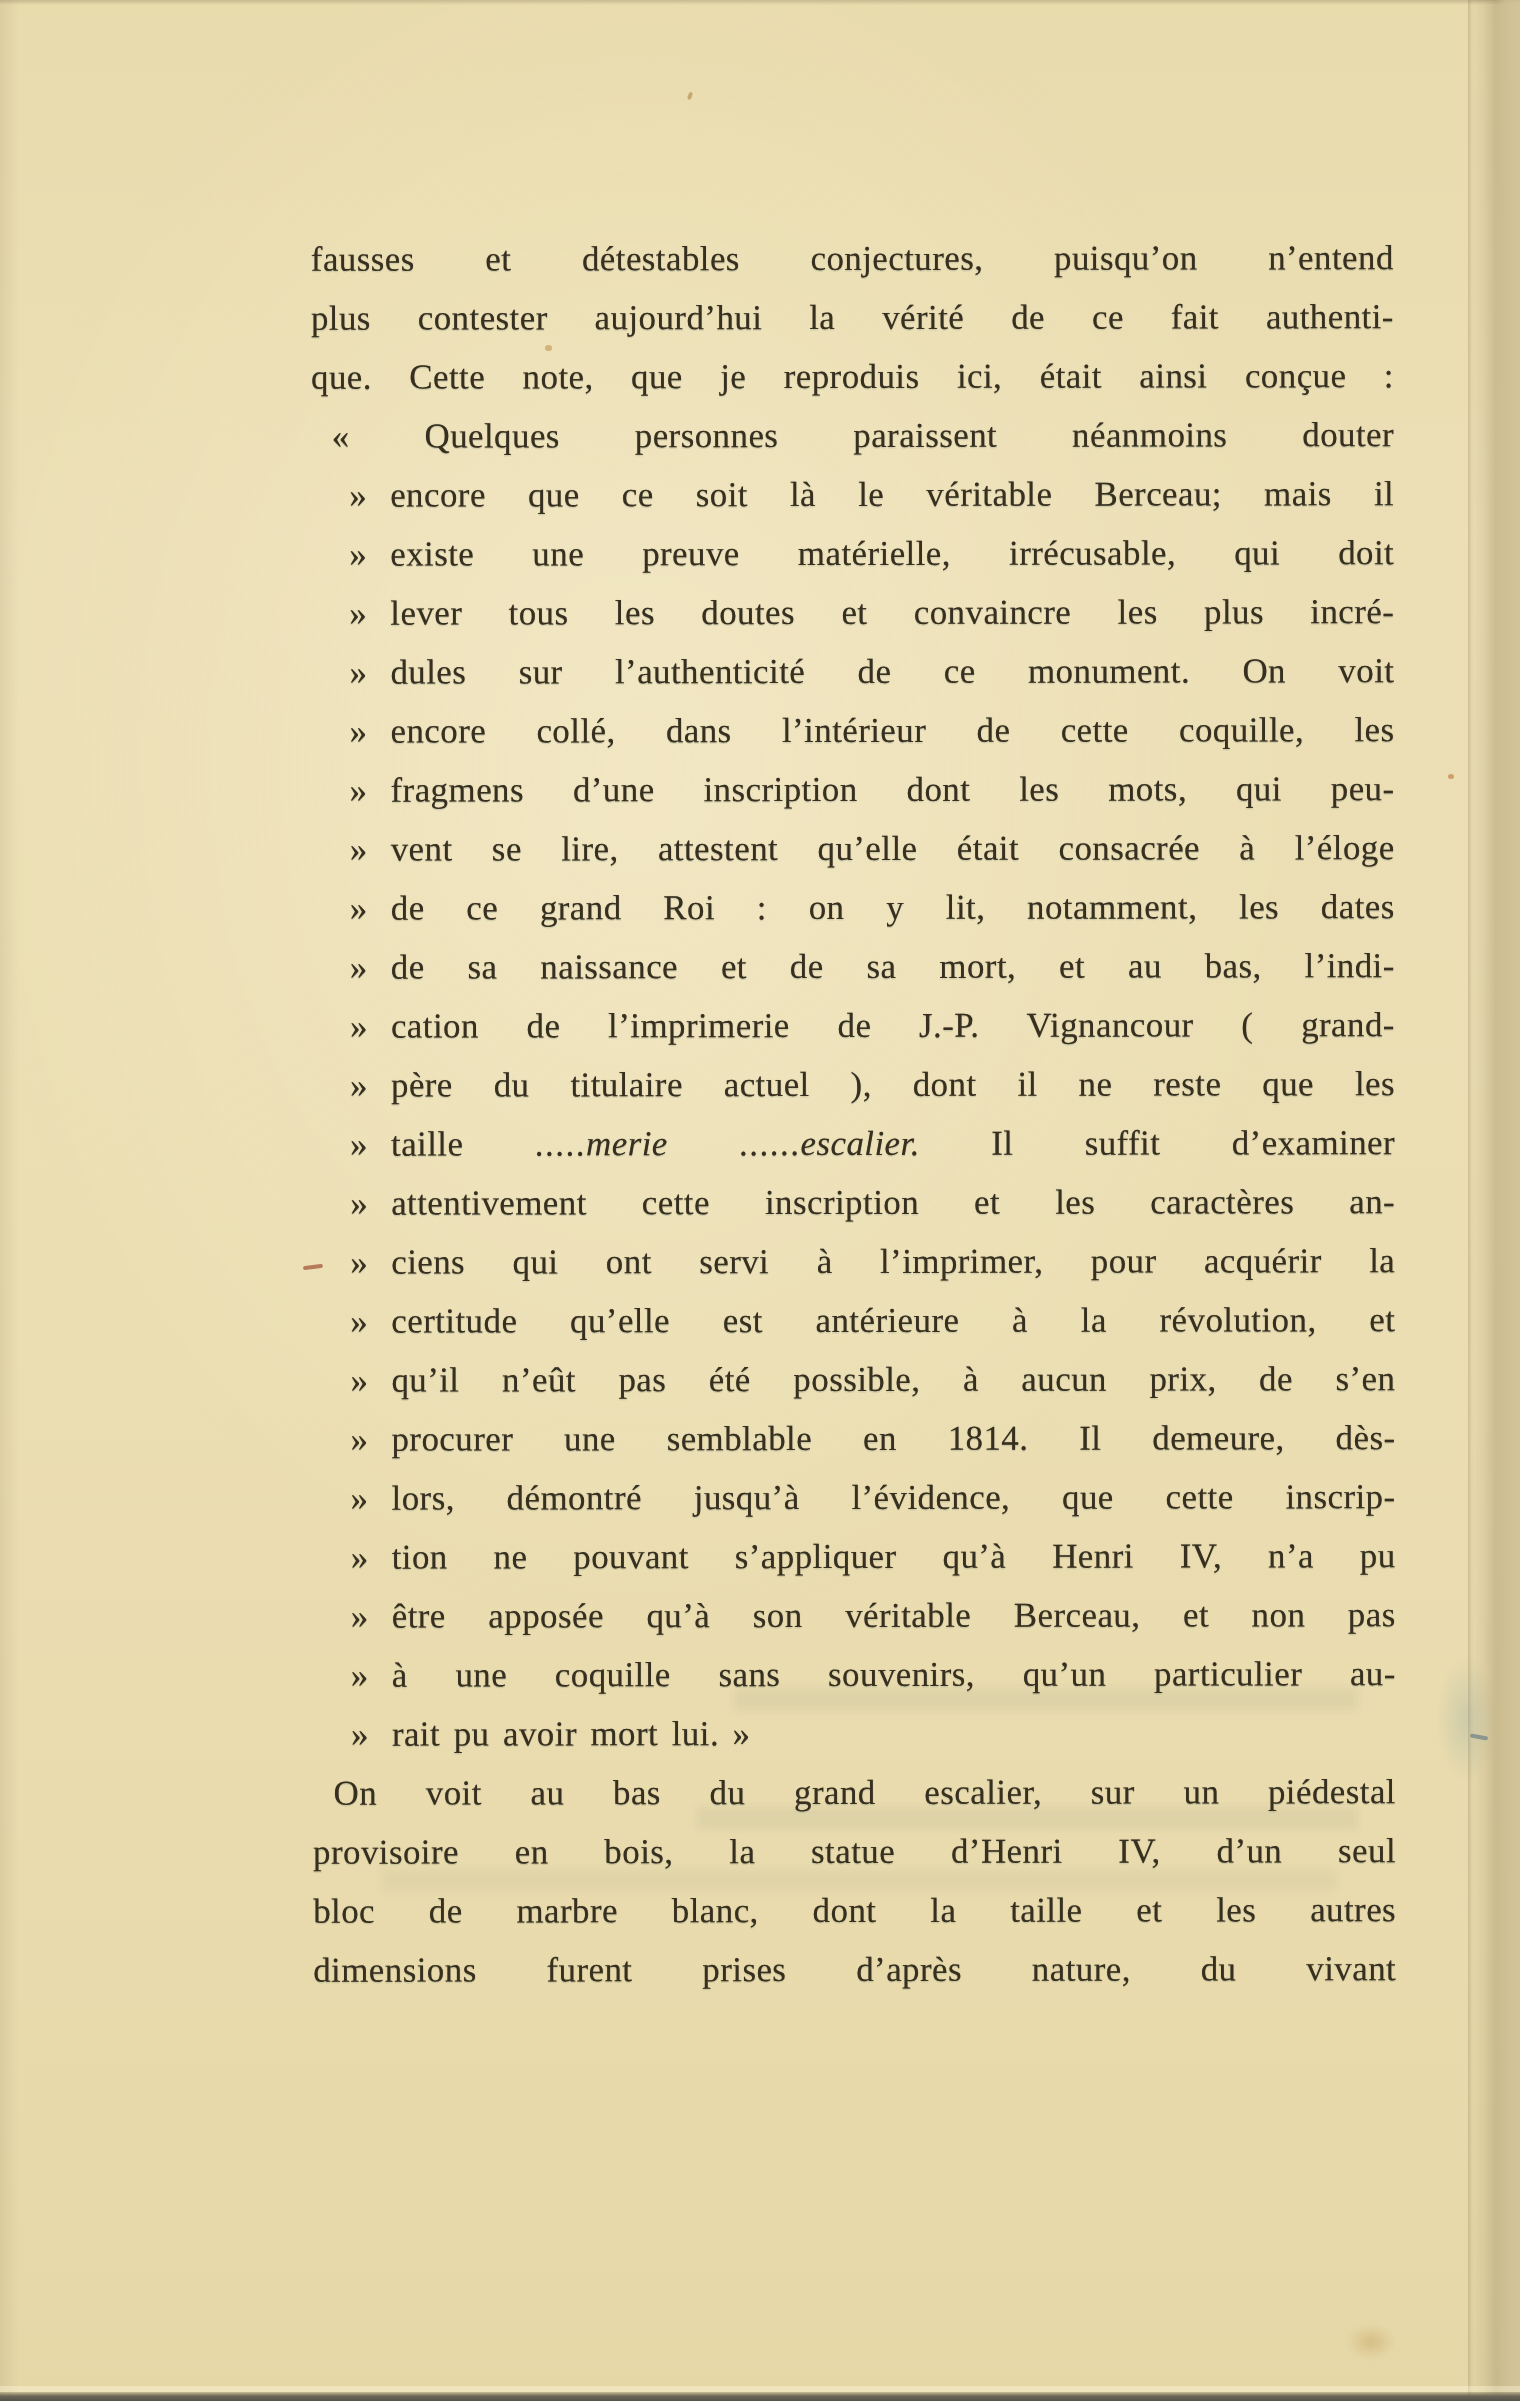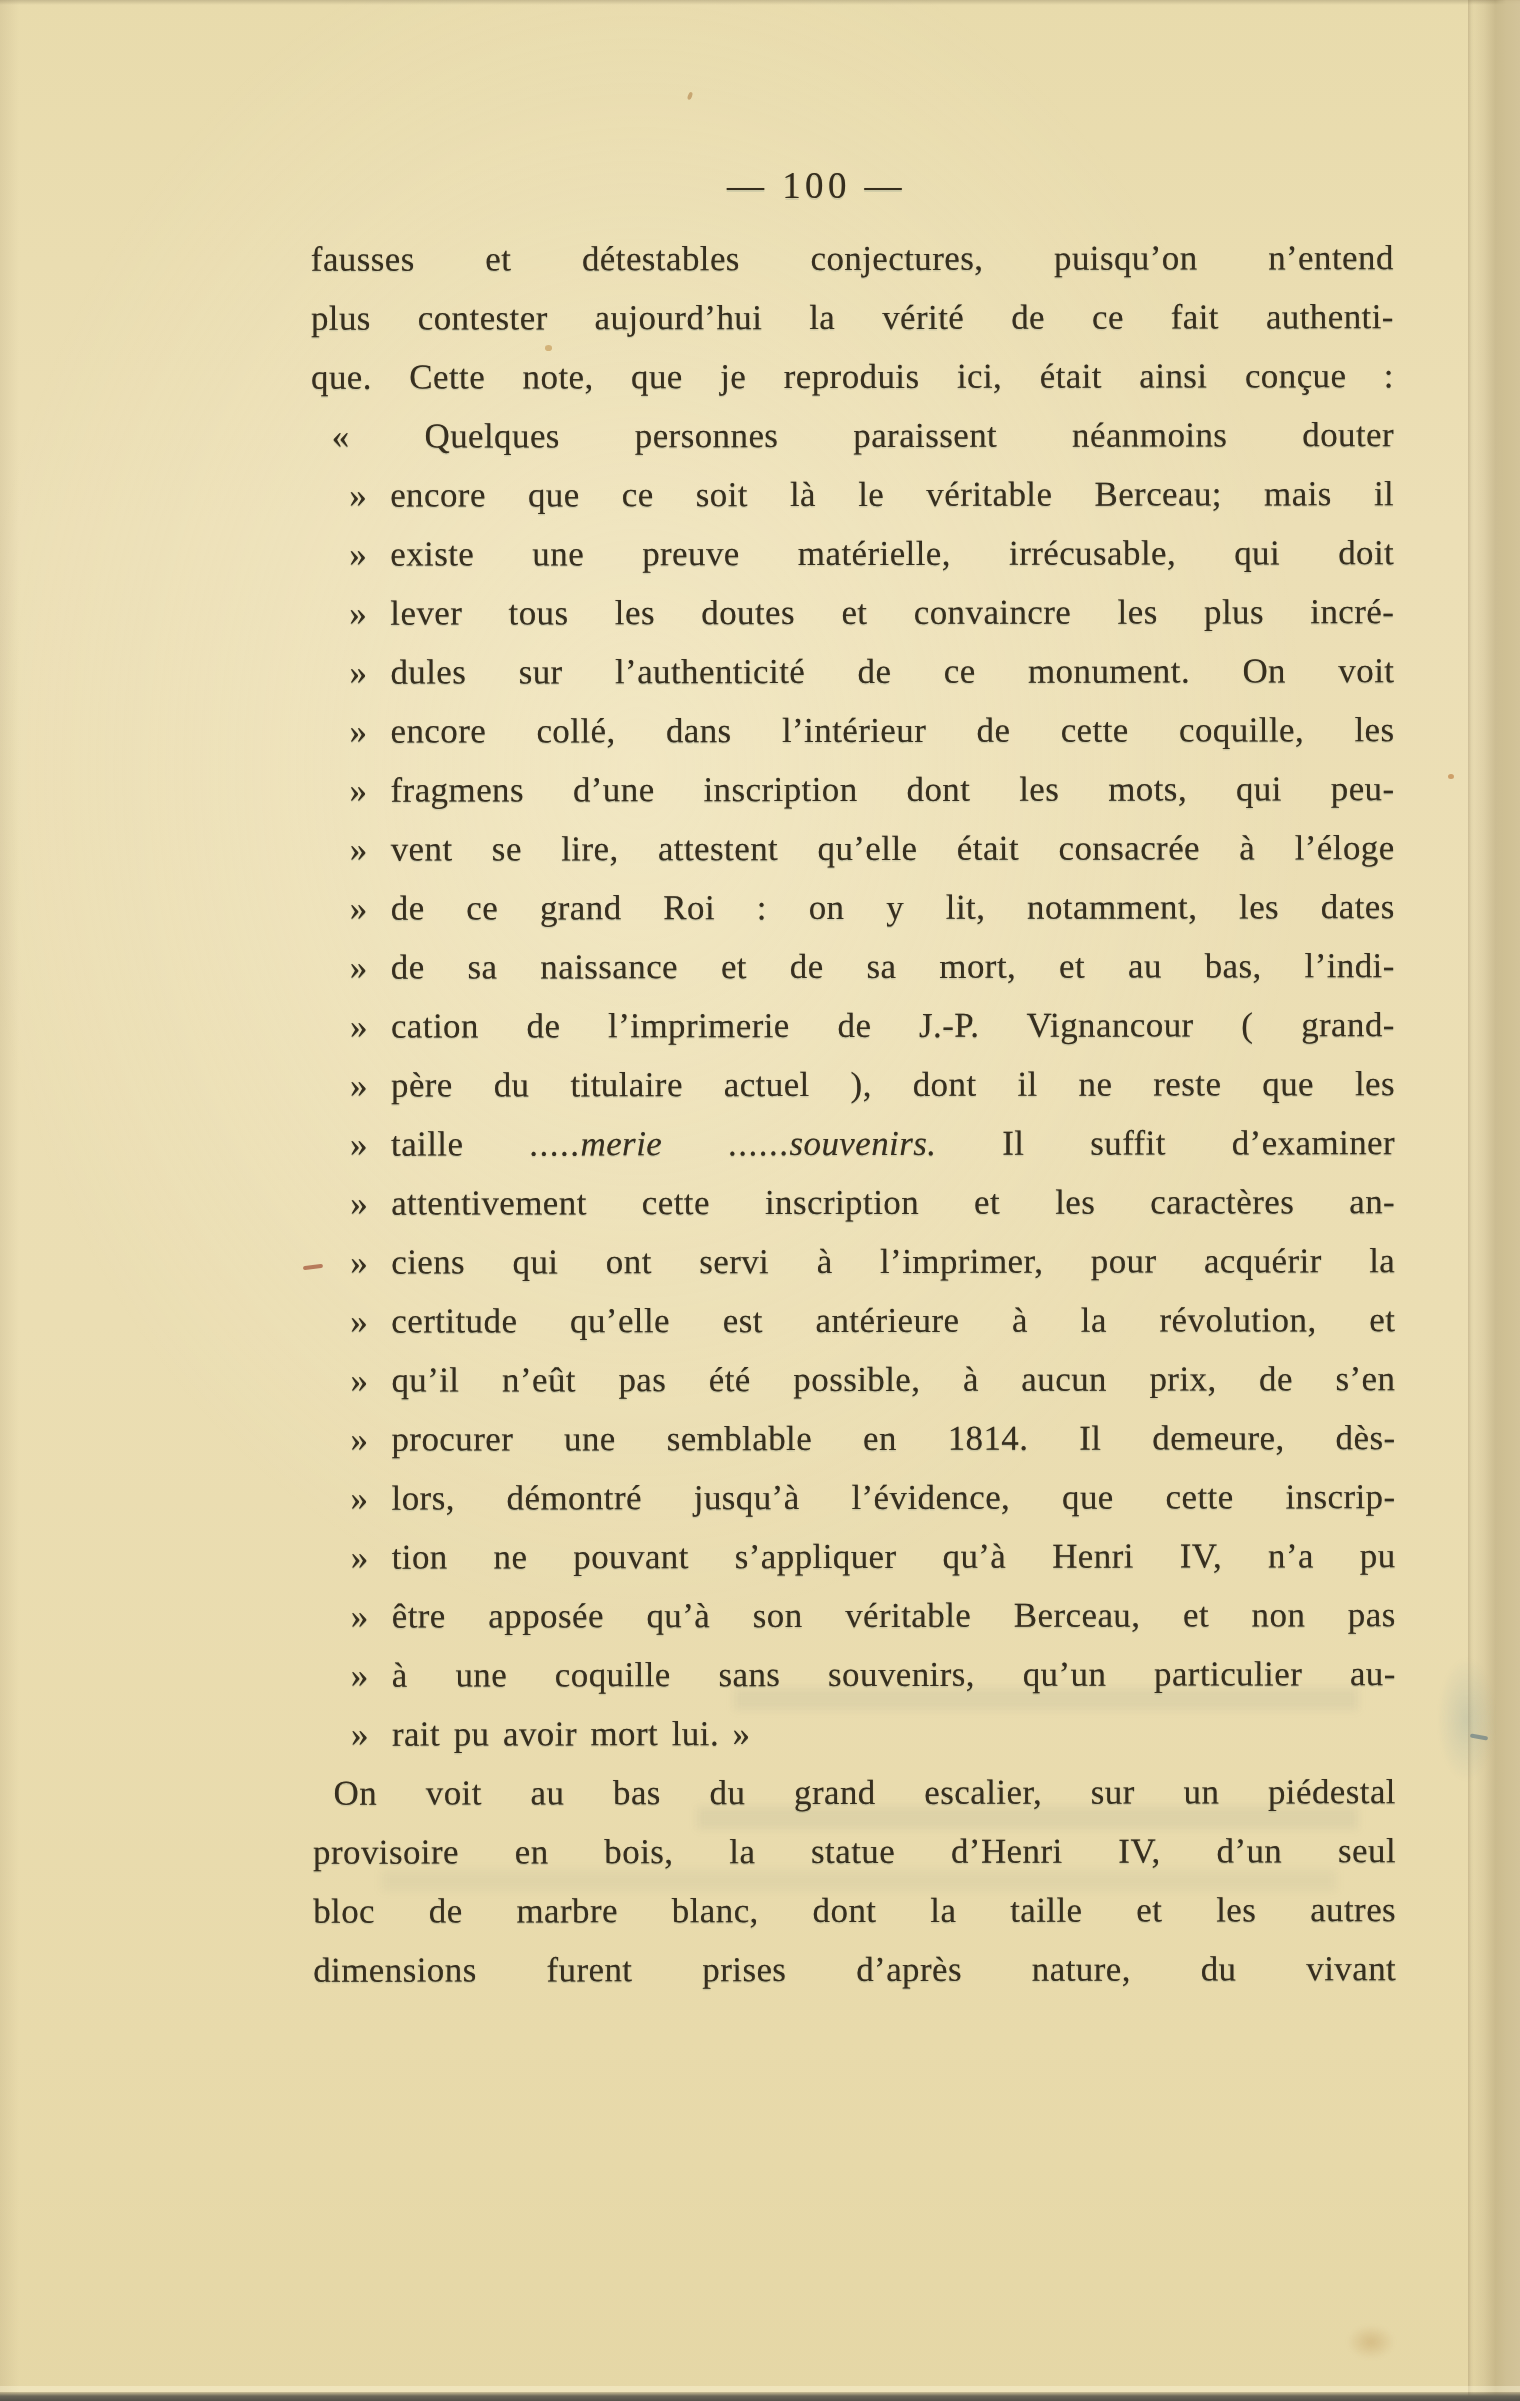--- a/index.html
+++ b/index.html
@@ -87,41 +87,40 @@
 <div class="page">
 
   <div class="edge-left"></div>
   <div class="edge-top"></div>
   <div class="edge-right"></div>
 
   <div class="ghost ghost-1"></div>
   <div class="ghost ghost-2"></div>
   <div class="ghost ghost-3"></div>
 
-  <div class="page-number">— 100 —</div>
 
   <div class="text-block">
     <div class="line"><span class="ltext">fausses et détestables conjectures, puisqu’on n’entend</span></div>
     <div class="line"><span class="ltext">plus contester aujourd’hui la vérité de ce fait authenti-</span></div>
     <div class="line"><span class="ltext">que. Cette note, que je reproduis ici, était ainsi conçue :</span></div>
     <div class="line indent"><span class="ltext">« Quelques personnes paraissent néanmoins douter</span></div>
 
     <div class="line quote"><span class="marker">»</span><span class="ltext">encore que ce soit là le véritable Berceau; mais il</span></div>
     <div class="line quote"><span class="marker">»</span><span class="ltext">existe une preuve matérielle, irrécusable, qui doit</span></div>
     <div class="line quote"><span class="marker">»</span><span class="ltext">lever tous les doutes et convaincre les plus incré-</span></div>
     <div class="line quote"><span class="marker">»</span><span class="ltext">dules sur l’authenticité de ce monument. On voit</span></div>
     <div class="line quote"><span class="marker">»</span><span class="ltext">encore collé, dans l’intérieur de cette coquille, les</span></div>
     <div class="line quote"><span class="marker">»</span><span class="ltext">fragmens d’une inscription dont les mots, qui peu-</span></div>
     <div class="line quote"><span class="marker">»</span><span class="ltext">vent se lire, attestent qu’elle était consacrée à l’éloge</span></div>
     <div class="line quote"><span class="marker">»</span><span class="ltext">de ce grand Roi : on y lit, notamment, les dates</span></div>
     <div class="line quote"><span class="marker">»</span><span class="ltext">de sa naissance et de sa mort, et au bas, l’indi-</span></div>
     <div class="line quote"><span class="marker">»</span><span class="ltext">cation de l’imprimerie de J.-P. Vignancour ( grand-</span></div>
     <div class="line quote"><span class="marker">»</span><span class="ltext">père du titulaire actuel ), dont il ne reste que les</span></div>
 
-    <div class="line quote"><span class="marker">»</span><span class="ltext"><span>taille </span><span class="dots">.....</span><span class="it">merie </span><span class="dots">......</span><span class="it">souvenirs. </span><span>Il suffit d’examiner</span></span></div>
+    <div class="line quote"><span class="marker">»</span><span class="ltext"><span>taille </span><span class="dots">.....</span><span class="it">merie </span><span class="dots">......</span><span class="it">escalier. </span><span>Il suffit d’examiner</span></span></div>
 
     <div class="line quote"><span class="marker">»</span><span class="ltext">attentivement cette inscription et les caractères an-</span></div>
     <div class="line quote"><span class="marker">»</span><span class="ltext">ciens qui ont servi à l’imprimer, pour acquérir la</span></div>
     <div class="line quote"><span class="marker">»</span><span class="ltext">certitude qu’elle est antérieure à la révolution, et</span></div>
     <div class="line quote"><span class="marker">»</span><span class="ltext">qu’il n’eût pas été possible, à aucun prix, de s’en</span></div>
     <div class="line quote"><span class="marker">»</span><span class="ltext">procurer une semblable en 1814. Il demeure, dès-</span></div>
     <div class="line quote"><span class="marker">»</span><span class="ltext">lors, démontré jusqu’à l’évidence, que cette inscrip-</span></div>
     <div class="line quote"><span class="marker">»</span><span class="ltext">tion ne pouvant s’appliquer qu’à Henri IV, n’a pu</span></div>
     <div class="line quote"><span class="marker">»</span><span class="ltext">être apposée qu’à son véritable Berceau, et non pas</span></div>
     <div class="line quote"><span class="marker">»</span><span class="ltext">à une coquille sans souvenirs, qu’un particulier au-</span></div>

